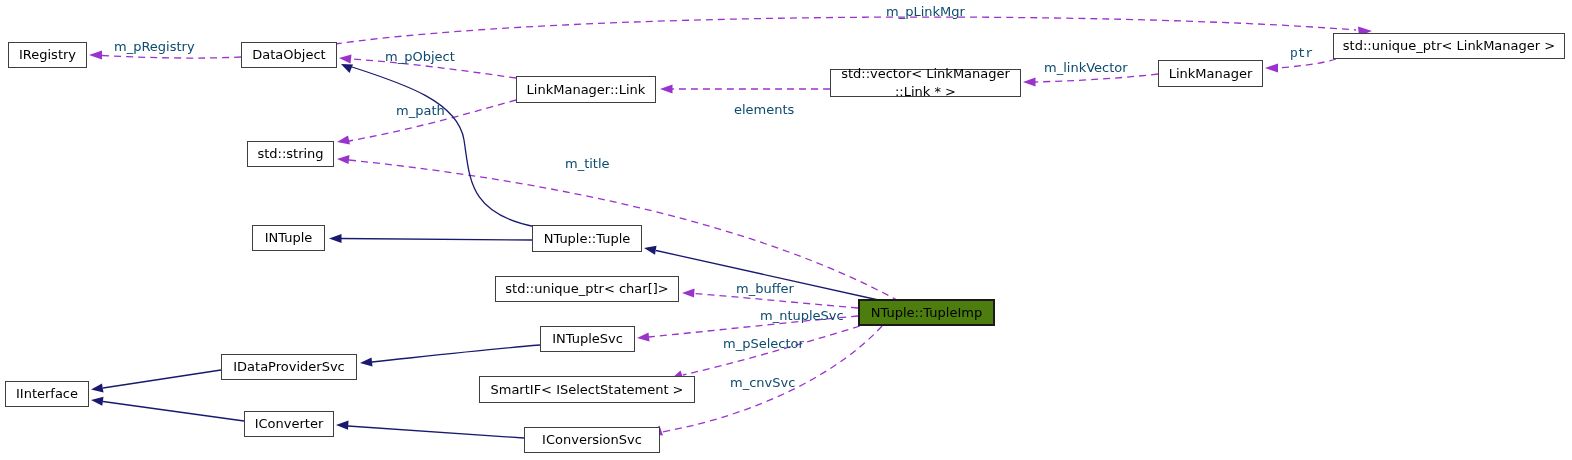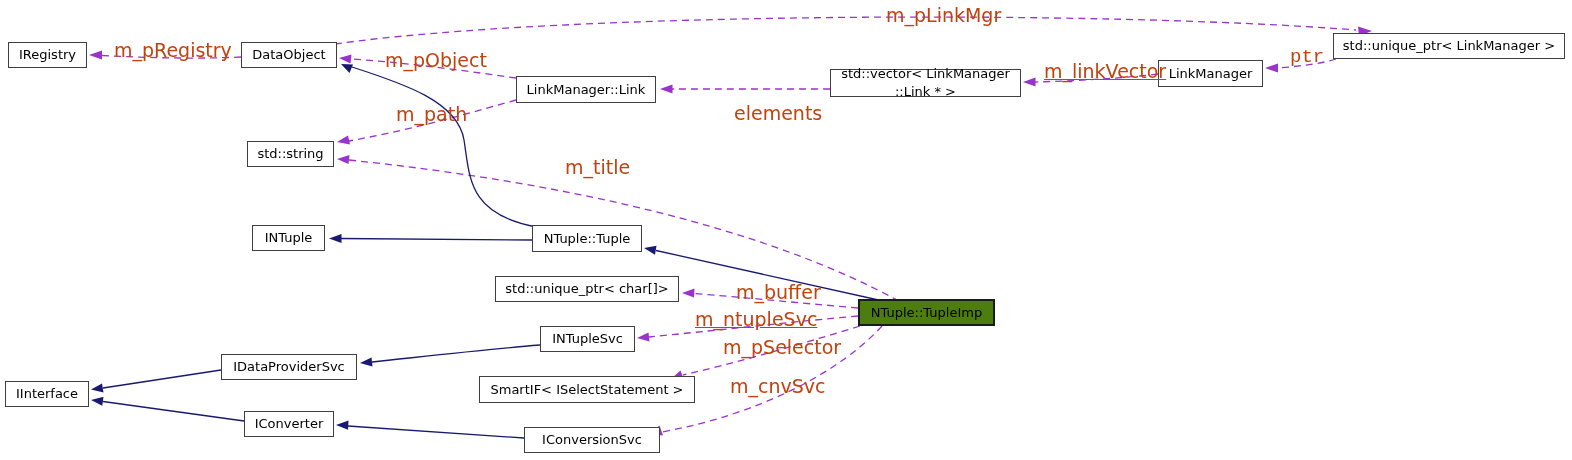--- a/index.html
+++ b/index.html
@@ -16,21 +16,21 @@
   .ih { stroke:#191970; stroke-width:1.3; fill:none; }
   .ihh { fill:#191970; stroke:none; }
   .node {
     position:absolute; box-sizing:border-box;
     border:1.4px solid #3f3f3f; background:#ffffff; color:#000;
     display:flex; flex-direction:column; align-items:center; justify-content:center;
     font-size:13px; line-height:18px; white-space:nowrap; z-index:2;
   }
   .node.hl { background:#4d7c0f; border:2px solid #1a1a1a; }
   .elabel {
-    position:absolute; font-size:19px; color:#c2410c; white-space:nowrap; z-index:3;
+    position:absolute; font-size:13px; color:#0c4a6e; white-space:nowrap; z-index:3;
   }
 </style>
 </head>
 <body>
 
 <div class="canvas">
 
   <svg class="edges" viewBox="0 0 1572 460">
 
     <g>
@@ -177,23 +177,23 @@
     <span>IConverter</span>
   </div>
 
   <div class="node" style="left:524px; top:427px; width:136px; height:26px;">
     <span>IConversionSvc</span>
   </div>
 
   <span class="elabel" style="left:114px; top:39px;">m_pRegistry</span>
   <span class="elabel" style="left:886px; top:4px;">m_pLinkMgr</span>
   <span class="elabel" style="left:1290px; top:46px;font-family:Liberation Mono, monospace;">ptr</span>
-  <span class="elabel" style="left:1044px; top:60px;text-decoration:underline;">m_linkVector</span>
+  <span class="elabel" style="left:1044px; top:60px;">m_linkVector</span>
   <span class="elabel" style="left:734px; top:70px;margin-top:32px;">elements</span>
   <span class="elabel" style="left:385px; top:49px;">m_pObject</span>
   <span class="elabel" style="left:396px; top:103px;">m_path</span>
   <span class="elabel" style="left:565px; top:156px;">m_title</span>
   <span class="elabel" style="left:736px; top:281px;">m_buffer</span>
-  <span class="elabel" style="left:695px; top:308px;text-decoration:underline;">m_ntupleSvc</span>
+  <span class="elabel" style="left:760px; top:308px;">m_ntupleSvc</span>
   <span class="elabel" style="left:723px; top:336px;">m_pSelector</span>
   <span class="elabel" style="left:730px; top:375px;">m_cnvSvc</span>
 
 </div>
 
 </body></html>

